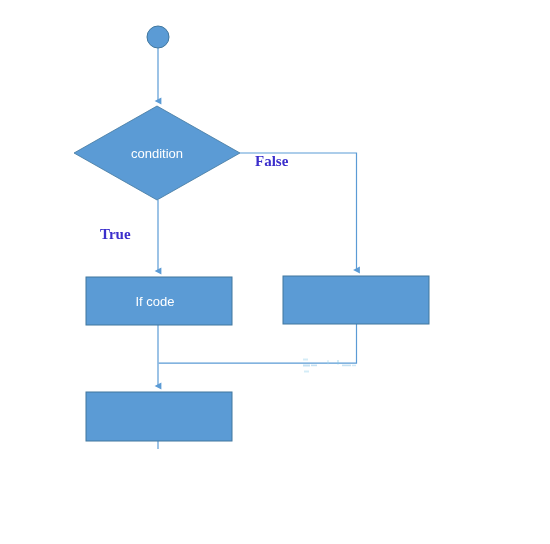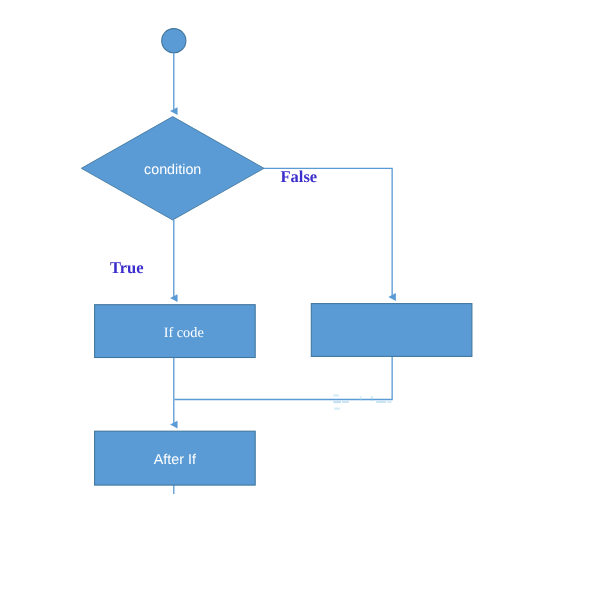--- a/index.html
+++ b/index.html
@@ -88,22 +88,21 @@
     <rect x="283" y="276" width="146" height="48" fill="#5B9BD5" stroke="#41779E" stroke-width="1"></rect>
 
     <rect x="86" y="392" width="146" height="49" fill="#5B9BD5" stroke="#41779E" stroke-width="1"></rect>
 
     <circle cx="158" cy="516" r="14.5" fill="#ffffff" stroke="#70AD47" stroke-width="1.4"></circle>
     <circle cx="158" cy="516" r="11" fill="#5B9BD5" stroke="#41779E" stroke-width="1"></circle>
   </svg>
 
   <div class="node-label" style="left:74px; top:147px; width:166px;">condition</div>
 
-  <div class="node-label" style="left:94px; top:295px; width:146px;font-family:Liberation Serif, serif;">If code</div>
+  <div class="node-label" style="left:82px; top:295px; width:146px;">If code</div>
 
 
-  <div class="node-label" style="left:86px; top:411px; width:146px;">After If</div>
 
   <div class="branch-label" style="left:255px; top:134px;margin-top:20px;">False</div>
 
-  <div class="branch-label" style="left:100px; top:237px;">True</div>
+  <div class="branch-label" style="left:100px; top:227px;">True</div>
 
 </div>
 
 </body></html>

